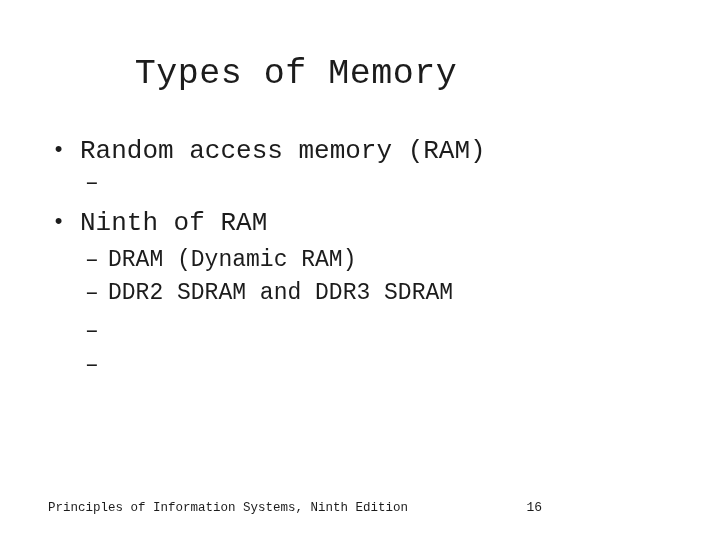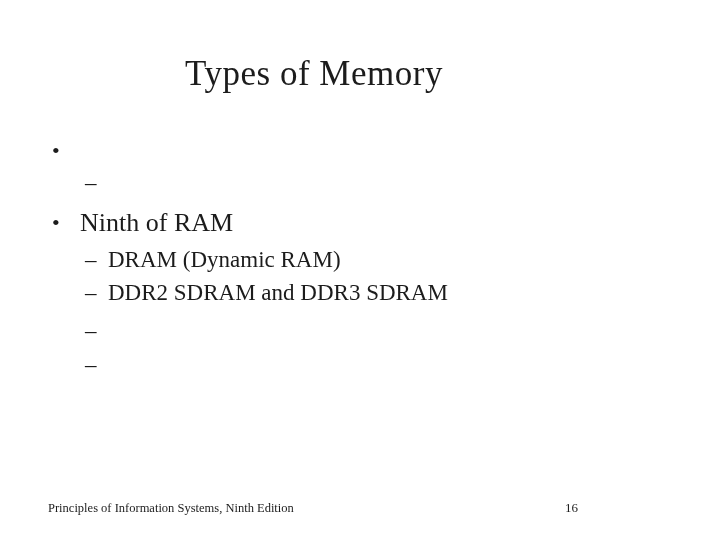--- a/index.html
+++ b/index.html
@@ -6,23 +6,22 @@
     margin: 0;
     padding: 0;
     background: #ffffff;
   }
   .slide {
     position: relative;
     width: 592px;
     height: 540px;
     background: #ffffff;
     overflow: hidden;
-    font-family: Liberation Serif, serif;
+    font-family: Liberation Mono, monospace;
     color: #1c1c1c;
-    padding-left: 36px;
   }
   .slide-title {
     position: absolute;
     top: 55px;
     left: 0;
     right: 0;
     text-align: center;
     font-size: 35px;
     line-height: 38px;
     font-weight: 400;
@@ -88,20 +87,21 @@
 <body>
 
 <div class="slide">
 
   <div class="slide-title">Types of Memory</div>
 
   <div class="content">
 
     <div class="row b1">
       <span class="marker">•</span>
+      <span>Random access memory (RAM)</span>
     </div>
 
     <div class="row b2 mt3">
       <span class="marker">–</span>
     </div>
 
     <div class="row b1 mt11">
       <span class="marker">•</span>
       <span>Ninth of RAM</span>
     </div>

